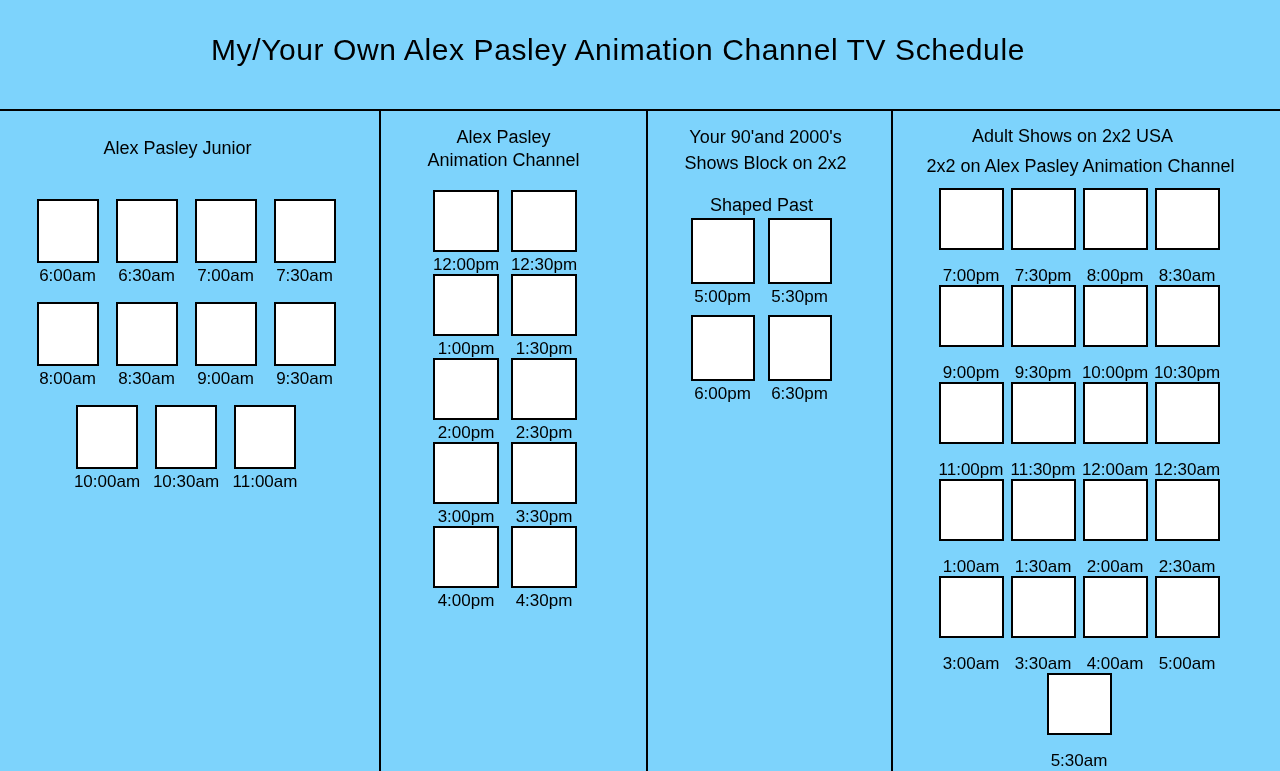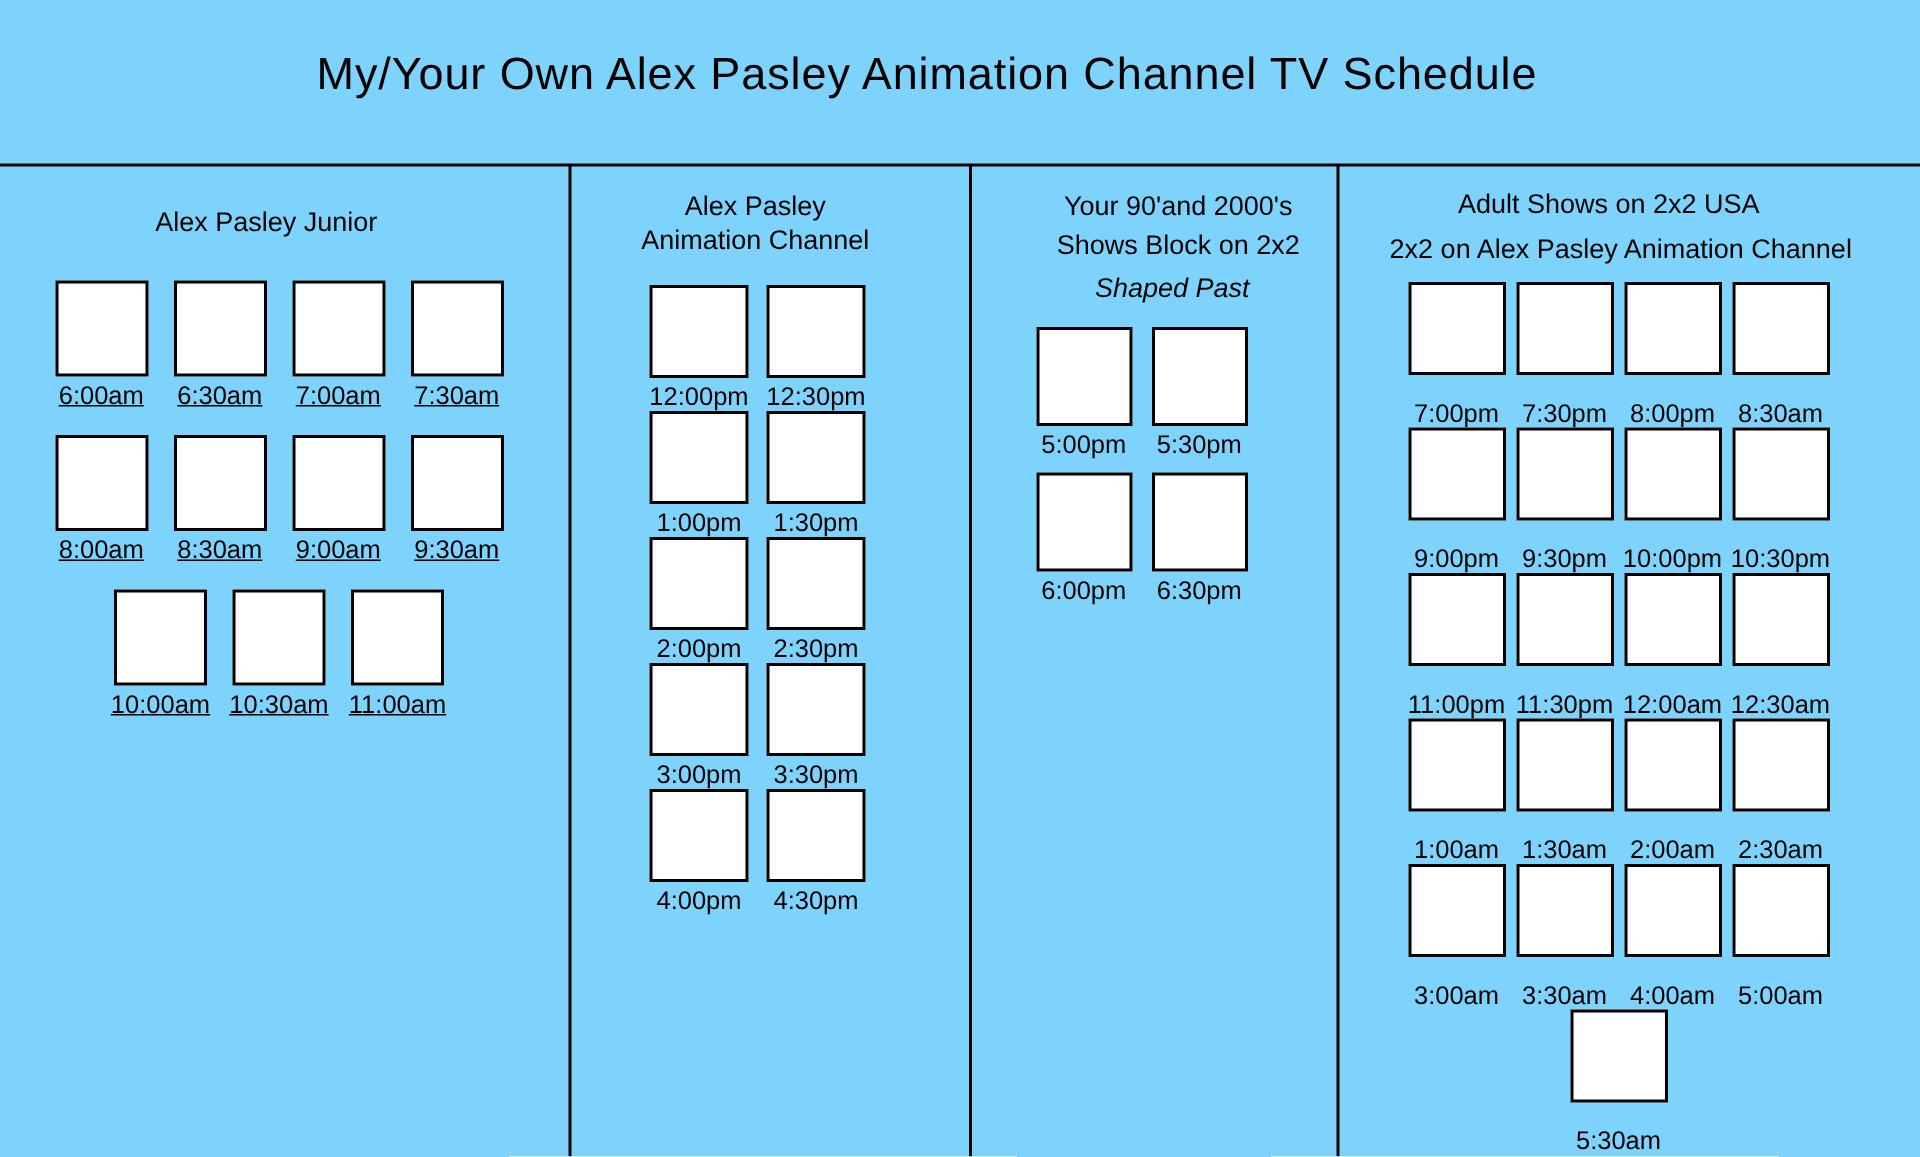--- a/index.html
+++ b/index.html
@@ -33,41 +33,41 @@
   }
   .vdiv.d1{left:379px;}
   .vdiv.d2{left:646px;}
   .vdiv.d3{left:891px;}
   .col{
     position:absolute;
     top:110px;height:661px;
   }
   .col.c0{left:0;width:379px;}
   .col.c1{left:381px;width:265px;}
-  .col.c2{left:648px;width:243px;padding-left:40px;}
+  .col.c2{left:648px;width:243px;}
   .col.c3{left:893px;width:387px;}
   .heading{
     position:absolute;left:0;width:100%;
     text-align:center;
     font-size:18px;line-height:23px;
     white-space:nowrap;
   }
   .c0 .hl{top:27px;transform:translateX(-12px);}
   .c1 .hl{top:16px;transform:translateX(-10px);}
   .c2 .hl{top:16px;transform:translateX(-4px);}
-  .c2 .sub{top:71px;transform:translateX(-8px);font-style:italic;}
+  .c2 .sub{top:84px;transform:translateX(-8px);}
   .c3 .hl1{top:15px;transform:translateX(-14px);}
   .c3 .hl2{top:45px;transform:translateX(-6px);}
   .grid{
     position:absolute;
     display:flex;flex-wrap:wrap;
     justify-content:center;
     align-content:flex-start;
   }
-  .c0 .grid{top:77px;left:28px;width:316px;text-decoration:underline;}
+  .c0 .grid{top:89px;left:28px;width:316px;}
   .c1 .grid{top:80px;left:46px;width:156px;}
   .c2 .grid{top:108px;left:36px;width:154px;}
   .c3 .grid{top:78px;left:42px;width:288px;}
   .cell{
     display:flex;flex-direction:column;align-items:center;
   }
   .c0 .cell{width:79px;height:103px;}
   .c1 .cell{width:78px;height:84px;}
   .c2 .cell{width:77px;height:97px;}
   .c3 .cell{width:72px;height:97px;gap:13px;}

